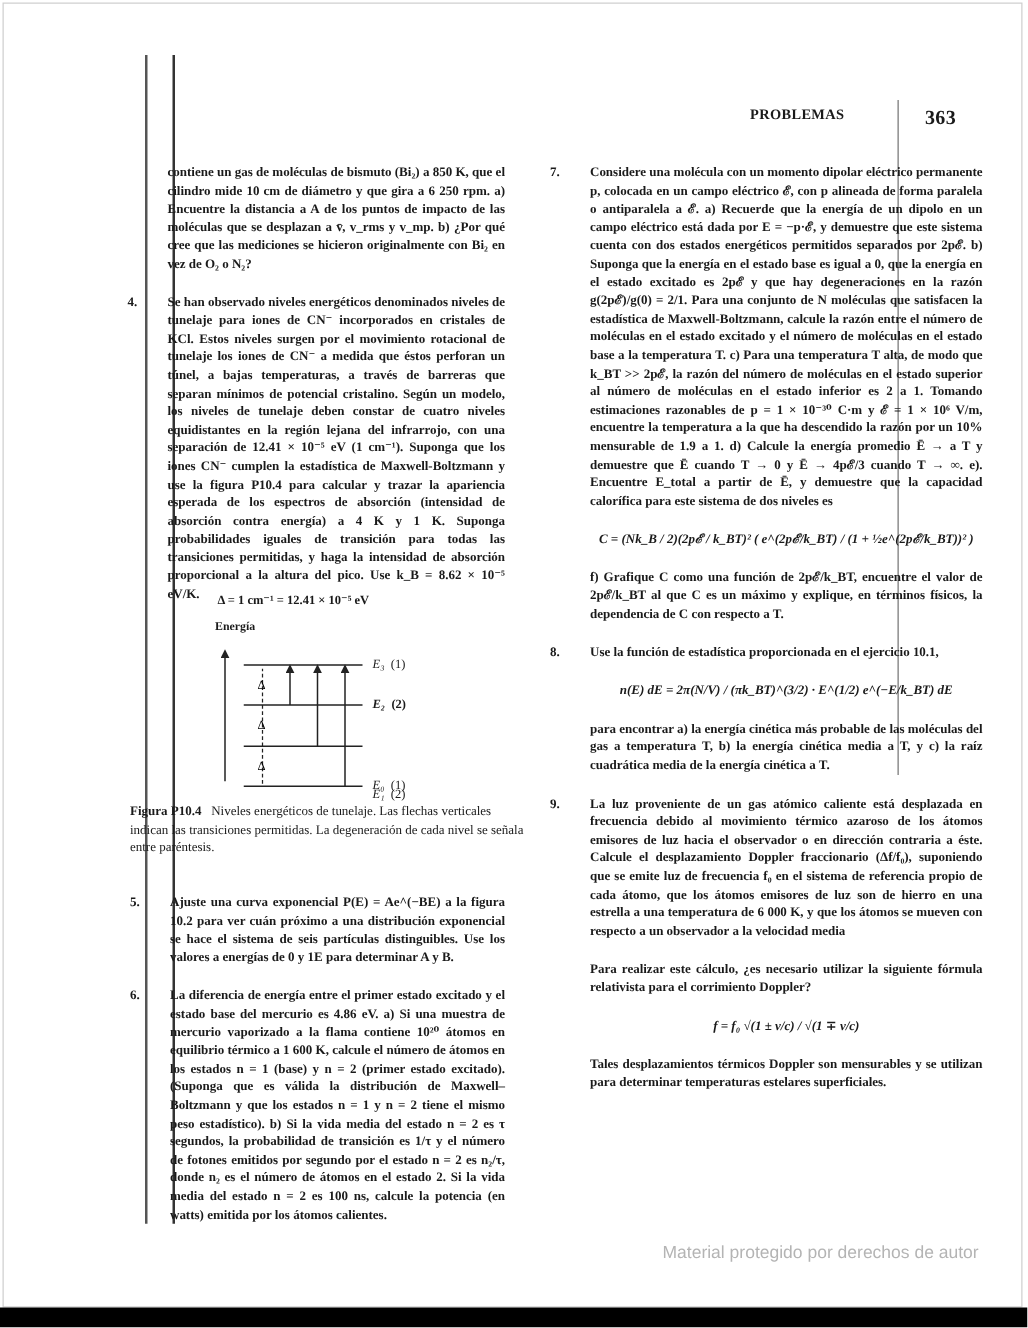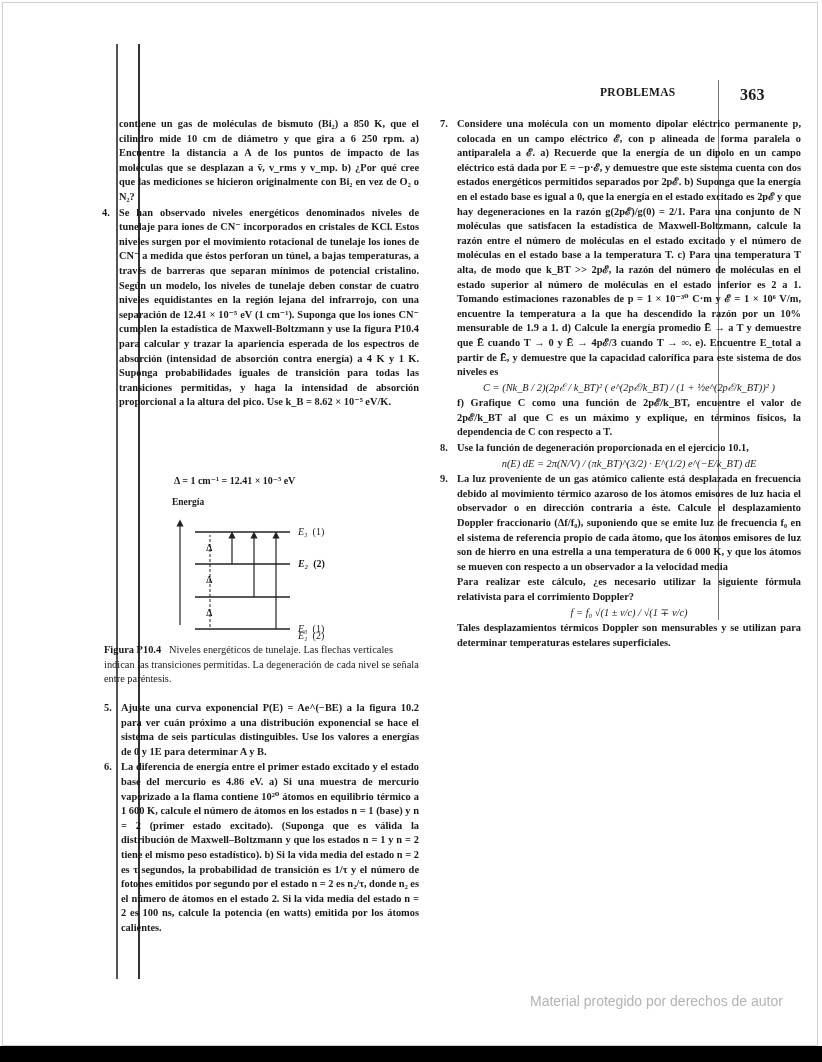--- a/index.html
+++ b/index.html
@@ -4,26 +4,26 @@
 <style>
   html, body { margin:0; padding:0; }
   body { width:822px; height:1062px; background:#fff; position:relative; overflow:hidden;
          font-family:"Liberation Serif", "DejaVu Serif", serif; color:#1a1a1a; }
   .page-frame { position:absolute; left:2px; top:2px; width:816px; height:1044px; border:1px solid #cfcfcf; box-sizing:border-box; }
   .bottom-bar { position:absolute; left:0; top:1046px; width:822px; height:16px; background:#000; }
   .vline { position:absolute; width:1.5px; background:#555; }
   .header { position:absolute; top:86px; left:600px; font-size:11.5px; font-weight:bold; letter-spacing:0.3px;text-align:right; }
   .header .pnum { position:absolute; left:140px; top:0; font-size:16px; }
   .col { position:absolute; font-size:10.4px; line-height:14.6px; text-align:justify; font-weight:bold; }
-  .col p { margin:1px; }
+  .col p { margin:16px; }
   .left-col { left:118px; top:116px; width:302px; }
   .right-col { left:456px; top:116px; width:346px; }
   .prob { position:relative; padding-left:16px; }
   .prob .num { position:absolute; left:0; top:0; }
-  .eq { text-align:center; font-style:italic; margin:6px 0; font-weight:normal; }
+  .eq { text-align:center; font-style:italic; margin:6px 0; font-weight:bold; }
   .caption { position:absolute; left:104px; top:643px; width:318px; font-size:10.4px; line-height:14.6px; }
   .caption b { font-weight:bold; }
   .fig { position:absolute; left:150px; top:475px; width:240px; height:165px; font-size:10px; }
   .fig .delta-line { position:absolute; left:24px; top:0; font-weight:bold; }
   .fig .ylab { position:absolute; left:22px; top:22px; font-weight:bold; font-size:9.5px; }
   .watermark { position:absolute; left:530px; top:993px; font-family:"Liberation Sans", sans-serif; font-size:14px; color:#b4b4b4; }
 </style>
 </head>
 <body>
 
@@ -97,22 +97,23 @@
 
 <div class="col right-col">
   <div class="prob" style="margin-left:-16px;">
     <span class="num">7.</span>
     <p>Considere una molécula con un momento dipolar eléctrico permanente p, colocada en un campo eléctrico ℰ, con p alineada de forma paralela o antiparalela a ℰ. a) Recuerde que la energía de un dipolo en un campo eléctrico está dada por E = −p·ℰ, y demuestre que este sistema cuenta con dos estados energéticos permitidos separados por 2pℰ. b) Suponga que la energía en el estado base es igual a 0, que la energía en el estado excitado es 2pℰ y que hay degeneraciones en la razón g(2pℰ)/g(0) = 2/1. Para una conjunto de N moléculas que satisfacen la estadística de Maxwell-Boltzmann, calcule la razón entre el número de moléculas en el estado excitado y el número de moléculas en el estado base a la temperatura T. c) Para una temperatura T alta, de modo que k_BT &gt;&gt; 2pℰ, la razón del número de moléculas en el estado superior al número de moléculas en el estado inferior es 2 a 1. Tomando estimaciones razonables de p = 1 × 10⁻³⁰ C·m y ℰ = 1 × 10⁶ V/m, encuentre la temperatura a la que ha descendido la razón por un 10% mensurable de 1.9 a 1. d) Calcule la energía promedio Ē → a T y demuestre que Ē cuando T → 0 y Ē → 4pℰ/3 cuando T → ∞. e). Encuentre E_total a partir de Ē, y demuestre que la capacidad calorífica para este sistema de dos niveles es</p>
     <p class="eq">C = (Nk_B / 2)(2pℰ / k_BT)² ( e^(2pℰ/k_BT) / (1 + ½e^(2pℰ/k_BT))² )</p>
     <p>f) Grafique C como una función de 2pℰ/k_BT, encuentre el valor de 2pℰ/k_BT al que C es un máximo y explique, en términos físicos, la dependencia de C con respecto a T.</p>
   </div>
   <div class="prob" style="margin-left:-16px;">
     <span class="num">8.</span>
-    <p>Use la función de degeneración proporcionada en el ejercicio 10.1,</p>
+    <p>Use la función de estadística proporcionada en el ejercicio 10.1,</p>
     <p class="eq">n(E) dE = 2π(N/V) / (πk_BT)^(3/2) · E^(1/2) e^(−E/k_BT) dE</p>
+    <p>para encontrar a) la energía cinética más probable de las moléculas del gas a temperatura T, b) la energía cinética media a T, y c) la raíz cuadrática media de la energía cinética a T.</p>
   </div>
   <div class="prob" style="margin-left:-16px;">
     <span class="num">9.</span>
     <p>La luz proveniente de un gas atómico caliente está desplazada en frecuencia debido al movimiento térmico azaroso de los átomos emisores de luz hacia el observador o en dirección contraria a éste. Calcule el desplazamiento Doppler fraccionario (Δf/f₀), suponiendo que se emite luz de frecuencia f₀ en el sistema de referencia propio de cada átomo, que los átomos emisores de luz son de hierro en una estrella a una temperatura de 6 000 K, y que los átomos se mueven con respecto a un observador a la velocidad media</p>
     <p>Para realizar este cálculo, ¿es necesario utilizar la siguiente fórmula relativista para el corrimiento Doppler?</p>
     <p class="eq">f = f₀ √(1 ± v/c) / √(1 ∓ v/c)</p>
     <p>Tales desplazamientos térmicos Doppler son mensurables y se utilizan para determinar temperaturas estelares superficiales.</p>
   </div>
 </div>
 

